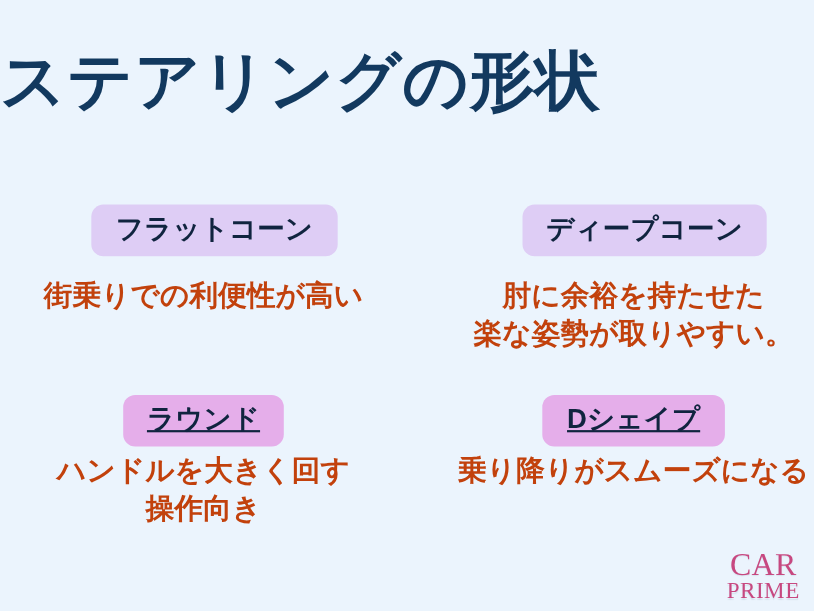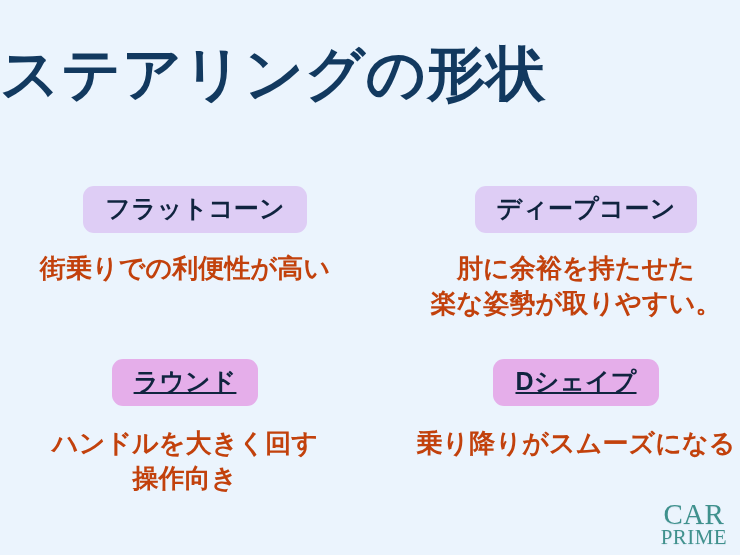--- a/index.html
+++ b/index.html
@@ -81,30 +81,30 @@
     margin-top: 18px;
     font-size: 26px;
     font-weight: 700;
     line-height: 1.33;
     color: #c2410c;
     letter-spacing: 0.005em;
     white-space: pre-line;
   }
 
   .cell.row-bottom .desc {
-    margin-top: 20px;
+    margin-top: 4px;
   }
 
   
   .watermark {
     position: absolute;
     right: 13px;
     bottom: 8px;
     text-align: center;
-    color: #0f766e;
+    color: #be185d;
     opacity: 0.78;
     font-family: "Liberation Serif", "DejaVu Serif", serif;
     line-height: 0.92;
     text-shadow: 0 1px 1px rgba(150, 170, 195, 0.30);
     user-select: none;
   }
 
   .watermark .wm-line1 {
     display: block;
     font-size: 29px;

